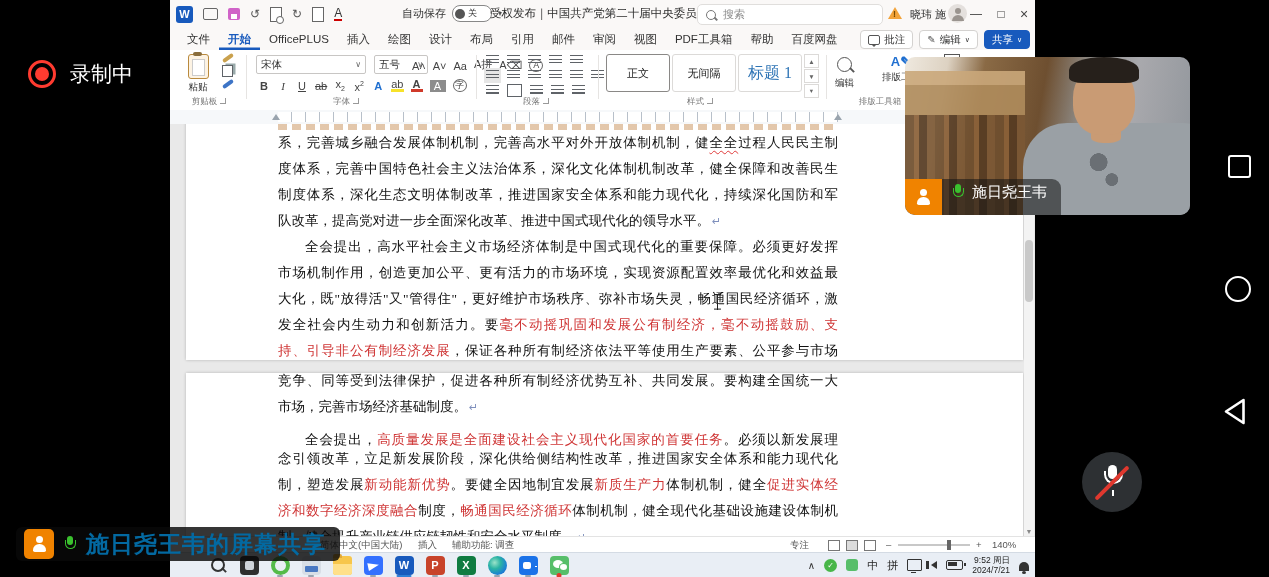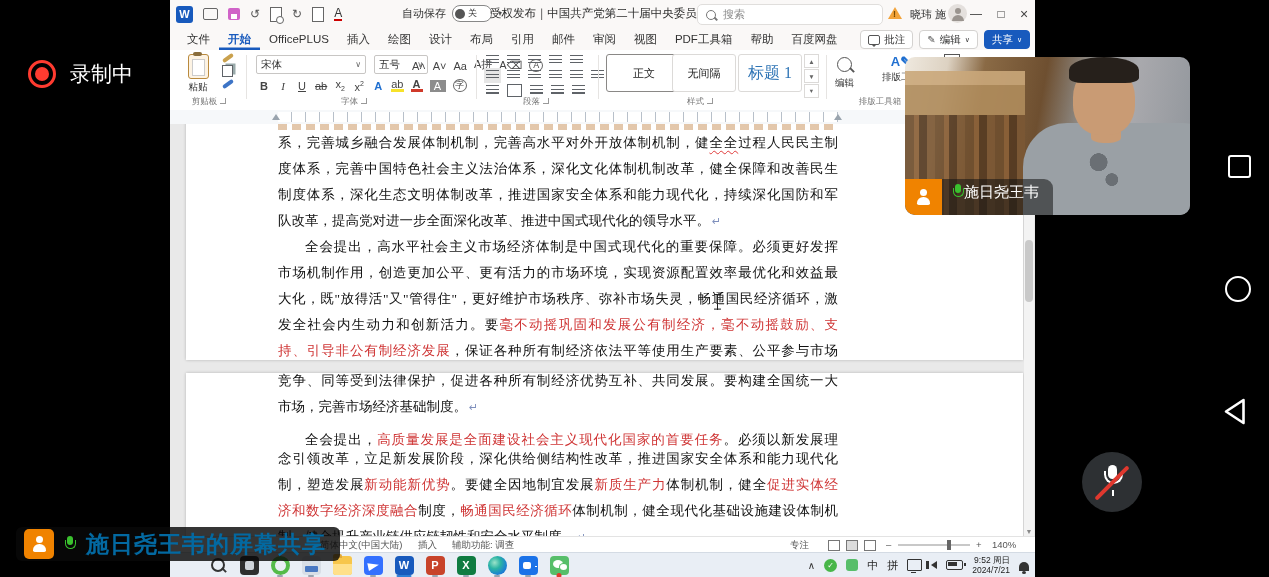--- a/index.html
+++ b/index.html
@@ -81,21 +81,21 @@
   .fb.font-color-icon{border-bottom:3px solid #d03a2a;line-height:10px;font-weight:bold;}
   .fb.char-shading-icon{background:#8c8c8c;color:#fff;padding:0 2px;}
   .fb.enclose-icon{border:1px solid #666;border-radius:50%;font-size:9px;line-height:11px;}
   .fb sub,.fb sup{font-size:7px;}
   .pirow{position:absolute;display:flex;gap:8px;align-items:center;}
   .pi{width:13px;height:11px;background-image:repeating-linear-gradient(to bottom,#5f6368 0 1.3px,transparent 1.3px 3.6px);}
   .pi.boxy{background:none;border:1.2px solid #5f6368;}
   .pi.selgray{background-color:#e6e6e6;outline:2px solid #e6e6e6;}
   .stylebox{position:absolute;top:4px;width:62px;height:36px;border:1px solid #dcdad8;border-radius:3px;background:#fff;
             display:flex;align-items:center;justify-content:center;font-size:11px;color:#222;}
-  .stylebox.sel{border:1.6px solid #8a8886;padding-left:6px;}
+  .stylebox.sel{border:1.6px solid #8a8886;}
   .stylebox.h1{color:#2e74b5;font-family:"Liberation Serif",serif;font-size:16px;}
   .stylearrows{position:absolute;display:flex;flex-direction:column;gap:1px;}
   .sarr{width:13px;height:12px;border:1px solid #dcdad8;font-size:6.5px;color:#666;display:flex;align-items:center;justify-content:center;background:#fff;}
   .tool{position:absolute;top:4px;display:flex;flex-direction:column;align-items:center;gap:2px;font-size:9.5px;color:#333;}
   .bigmag{width:13px;height:13px;border:1.8px solid #555;border-radius:50%;position:relative;margin:3px;}
   .bigmag::after{content:"";position:absolute;left:11px;top:11px;width:6px;height:2px;background:#555;transform:rotate(45deg);}
   .apen{font-size:13px;color:#1f6fd0;font-weight:bold;}
   .tmpl{width:14px;height:16px;border:1.3px solid #555;background:#fff;position:relative;}
   .tmpl::after{content:"";position:absolute;left:2px;top:3px;width:8px;height:1.5px;background:#777;box-shadow:0 3px 0 #777,0 6px 0 #777;}
   
@@ -182,21 +182,21 @@
     background:repeating-linear-gradient(to right,#6e4e2e 0 9px,#8a6038 9px 14px,#553a22 14px 22px,#7c5835 22px 30px);
     box-shadow:inset 0 14px 0 #caa87a, inset 0 44px 0 #b08c5c;opacity:.9;}
   .head{position:absolute;left:168px;top:8px;width:62px;height:70px;background:#c99b74;border-radius:46% 46% 42% 42%;}
   .hair{position:absolute;left:164px;top:0px;width:70px;height:26px;background:#26201b;border-radius:50% 50% 20% 20%;}
   .body{position:absolute;left:118px;top:66px;width:190px;height:110px;background:#9aa0a5;border-radius:44px 30px 0 0;}
   .body::after{content:"";position:absolute;left:58px;top:16px;width:44px;height:58px;
     background:radial-gradient(circle at 40% 40%,#565b60 20%,transparent 21%),radial-gradient(circle at 70% 70%,#565b60 12%,transparent 13%);opacity:.7;}
   .collar{position:absolute;left:186px;top:72px;width:30px;height:14px;background:#c99b74;border-radius:0 0 40% 40%;}
   #camname{position:absolute;left:0;bottom:0;height:36px;display:flex;align-items:stretch;}
   .cam-avatar{width:37px;height:36px;background:#f08300;display:flex;align-items:center;justify-content:center;border-radius:0 0 0 10px;}
-  .cam-label{background:rgba(20,20,20,.55);display:flex;align-items:center;padding:0 14px 9px 10px;border-radius:0 9px 0 0;}
+  .cam-label{background:rgba(20,20,20,.55);display:flex;align-items:center;gap:8px;padding:0 14px 9px 10px;border-radius:0 9px 0 0;}
   .cam-label span{color:#fff;font-size:15px;}
   .pico{width:17px;height:16px;position:relative;}
   .pico::before{content:"";position:absolute;left:5px;top:0;width:7px;height:7px;border-radius:50%;background:#fff;}
   .pico::after{content:"";position:absolute;left:2px;top:8px;width:13px;height:8px;border-radius:7px 7px 2px 2px;background:#fff;}
   .gmic{width:12px;height:17px;position:relative;}
   .gmic::before{content:"";position:absolute;left:3px;top:0;width:6px;height:9px;background:#3ac12e;border-radius:3px;}
   .gmic::after{content:"";position:absolute;left:0.5px;top:4px;width:9px;height:8px;border:1.6px solid #3ac12e;border-top:none;border-radius:0 0 7px 7px;}
   
   #sharepill{left:16px;top:527px;height:34px;display:flex;align-items:center;gap:10px;background:rgba(8,8,8,.82);
              border-radius:6px;padding:0 14px 0 8px;}
@@ -328,21 +328,21 @@
           <span class="fb underline-icon">U</span>
           <span class="fb strikethrough-icon">ab</span>
           <span class="fb">x<sub>2</sub></span>
           <span class="fb">x<sup>2</sup></span>
           <span class="fb text-effects-icon">A</span>
           <span class="fb highlight-icon">ab</span>
           <span class="fb font-color-icon">A</span>
           <span class="fb char-shading-icon">A</span>
           <span class="fb enclose-icon">字</span>
         </div>
-      <div class="glabel" style="left:86px;width:196px"><span>字体</span><span class="dl"></span></div>
+      <div class="glabel" style="left:78px;width:196px"><span>字体</span><span class="dl"></span></div>
       <div class="gsep" style="left:306px"></div>
 
       <div class="pirow" style="left:316px;top:5px" id="parow1">
           <span class="pi"></span>
           <span class="pi"></span>
           <span class="pi"></span>
           <span class="pi"></span>
           <span class="pi"></span>
         </div>
       <div class="pirow" style="left:316px;top:20px" id="parow2">

